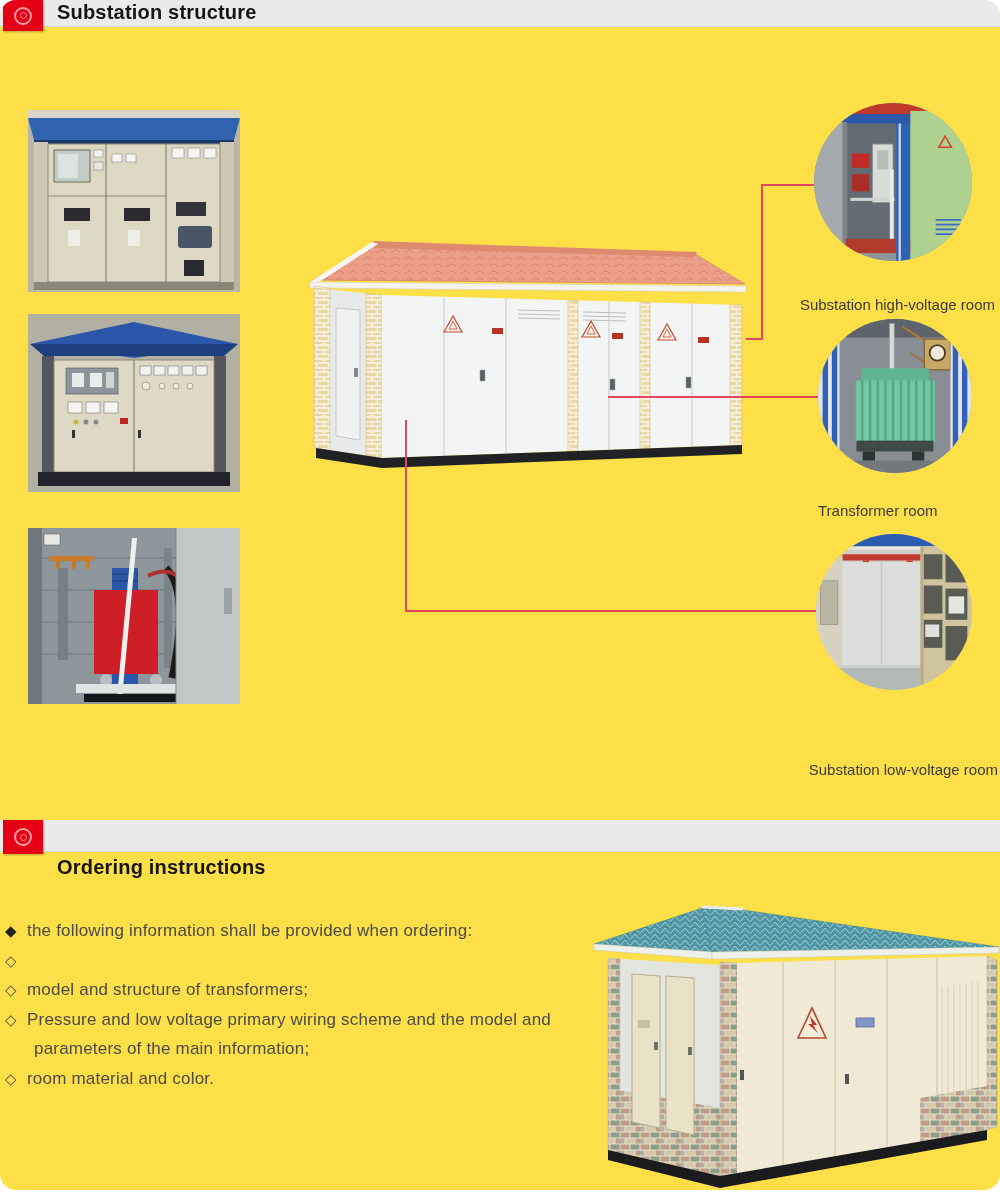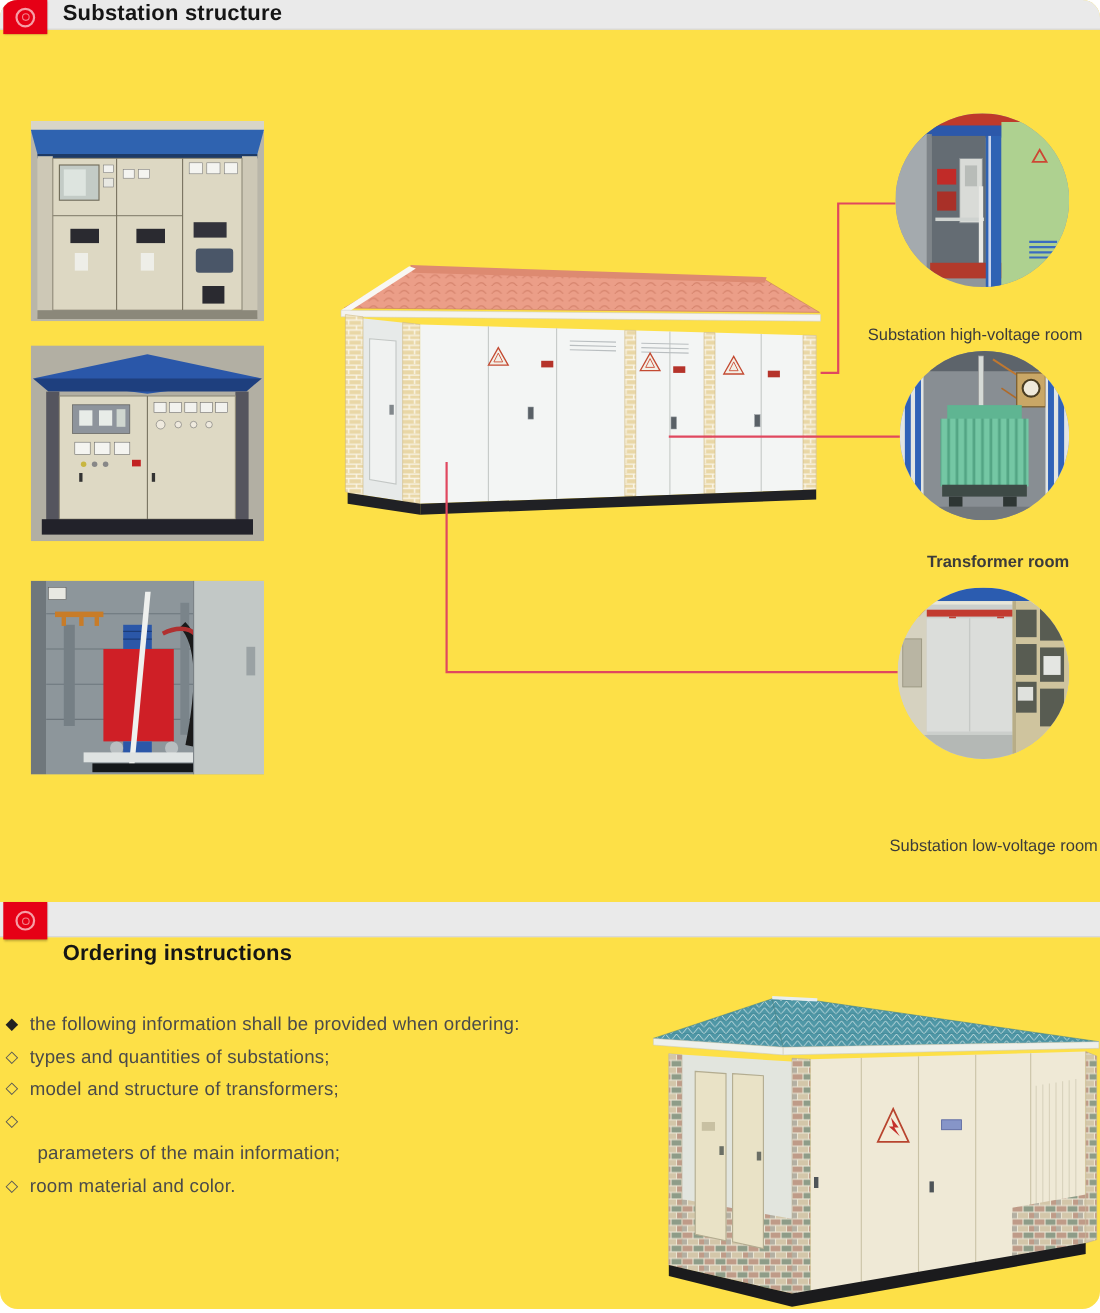--- a/index.html
+++ b/index.html
@@ -32,22 +32,22 @@
   #connectors{position:absolute;left:0;top:0;pointer-events:none;}
 
   
   .circle{position:absolute;border-radius:50%;overflow:hidden;}
   #circle-hv{left:814px;top:103px;width:158px;height:158px;}
   #circle-tr{left:818px;top:319px;width:154px;height:154px;}
   #circle-lv{left:816px;top:534px;width:156px;height:156px;}
   .circle svg{display:block;width:100%;height:100%;}
 
   .callout-label{position:absolute;font-size:15px;color:#3b3b3b;white-space:nowrap;}
-  #label-hv{top:296px;right:16px;}
-  #label-tr{top:502px;left:818px;width:154px;text-align:right;font-weight:bold;}
+  #label-hv{top:296px;right:5px;}
+  #label-tr{top:502px;left:818px;width:154px;text-align:left;}
   #label-lv{top:719px;right:2px;margin-top:42px;}
 
   
   .order-list{position:absolute;left:5px;top:916px;width:620px;margin:0;padding:0;list-style:none;}
   .order-list li{display:flex;font-size:17px;color:#4a4a4a;line-height:29.5px;letter-spacing:.2px;}
   .order-list .marker{flex:0 0 22px;width:22px;font-size:15px;color:#555;}
   .order-list li:first-child .marker{color:#222;}
   .order-list li.cont{padding-left:7px;}
 
   #building2{position:absolute;left:580px;top:892px;}
@@ -336,28 +336,28 @@
   </div>
   <h1 id="title2" class="section-title">Ordering instructions</h1>
 
   <ul class="order-list">
     <li>
       <span class="marker">◆</span>
       <span>the following information shall be provided when ordering:</span>
     </li>
     <li>
       <span class="marker">◇</span>
-      <span>types and quantities of substations;</span>
     </li>
     <li>
       <span class="marker">◇</span>
       <span>model and structure of transformers;</span>
     </li>
     <li>
       <span class="marker">◇</span>
+      <span>Pressure and low voltage primary wiring scheme and the model and</span>
     </li>
     <li class="cont">
       <span class="marker"></span>
       <span>parameters of the main information;</span>
     </li>
     <li>
       <span class="marker">◇</span>
       <span>room material and color.</span>
     </li>
   </ul>

